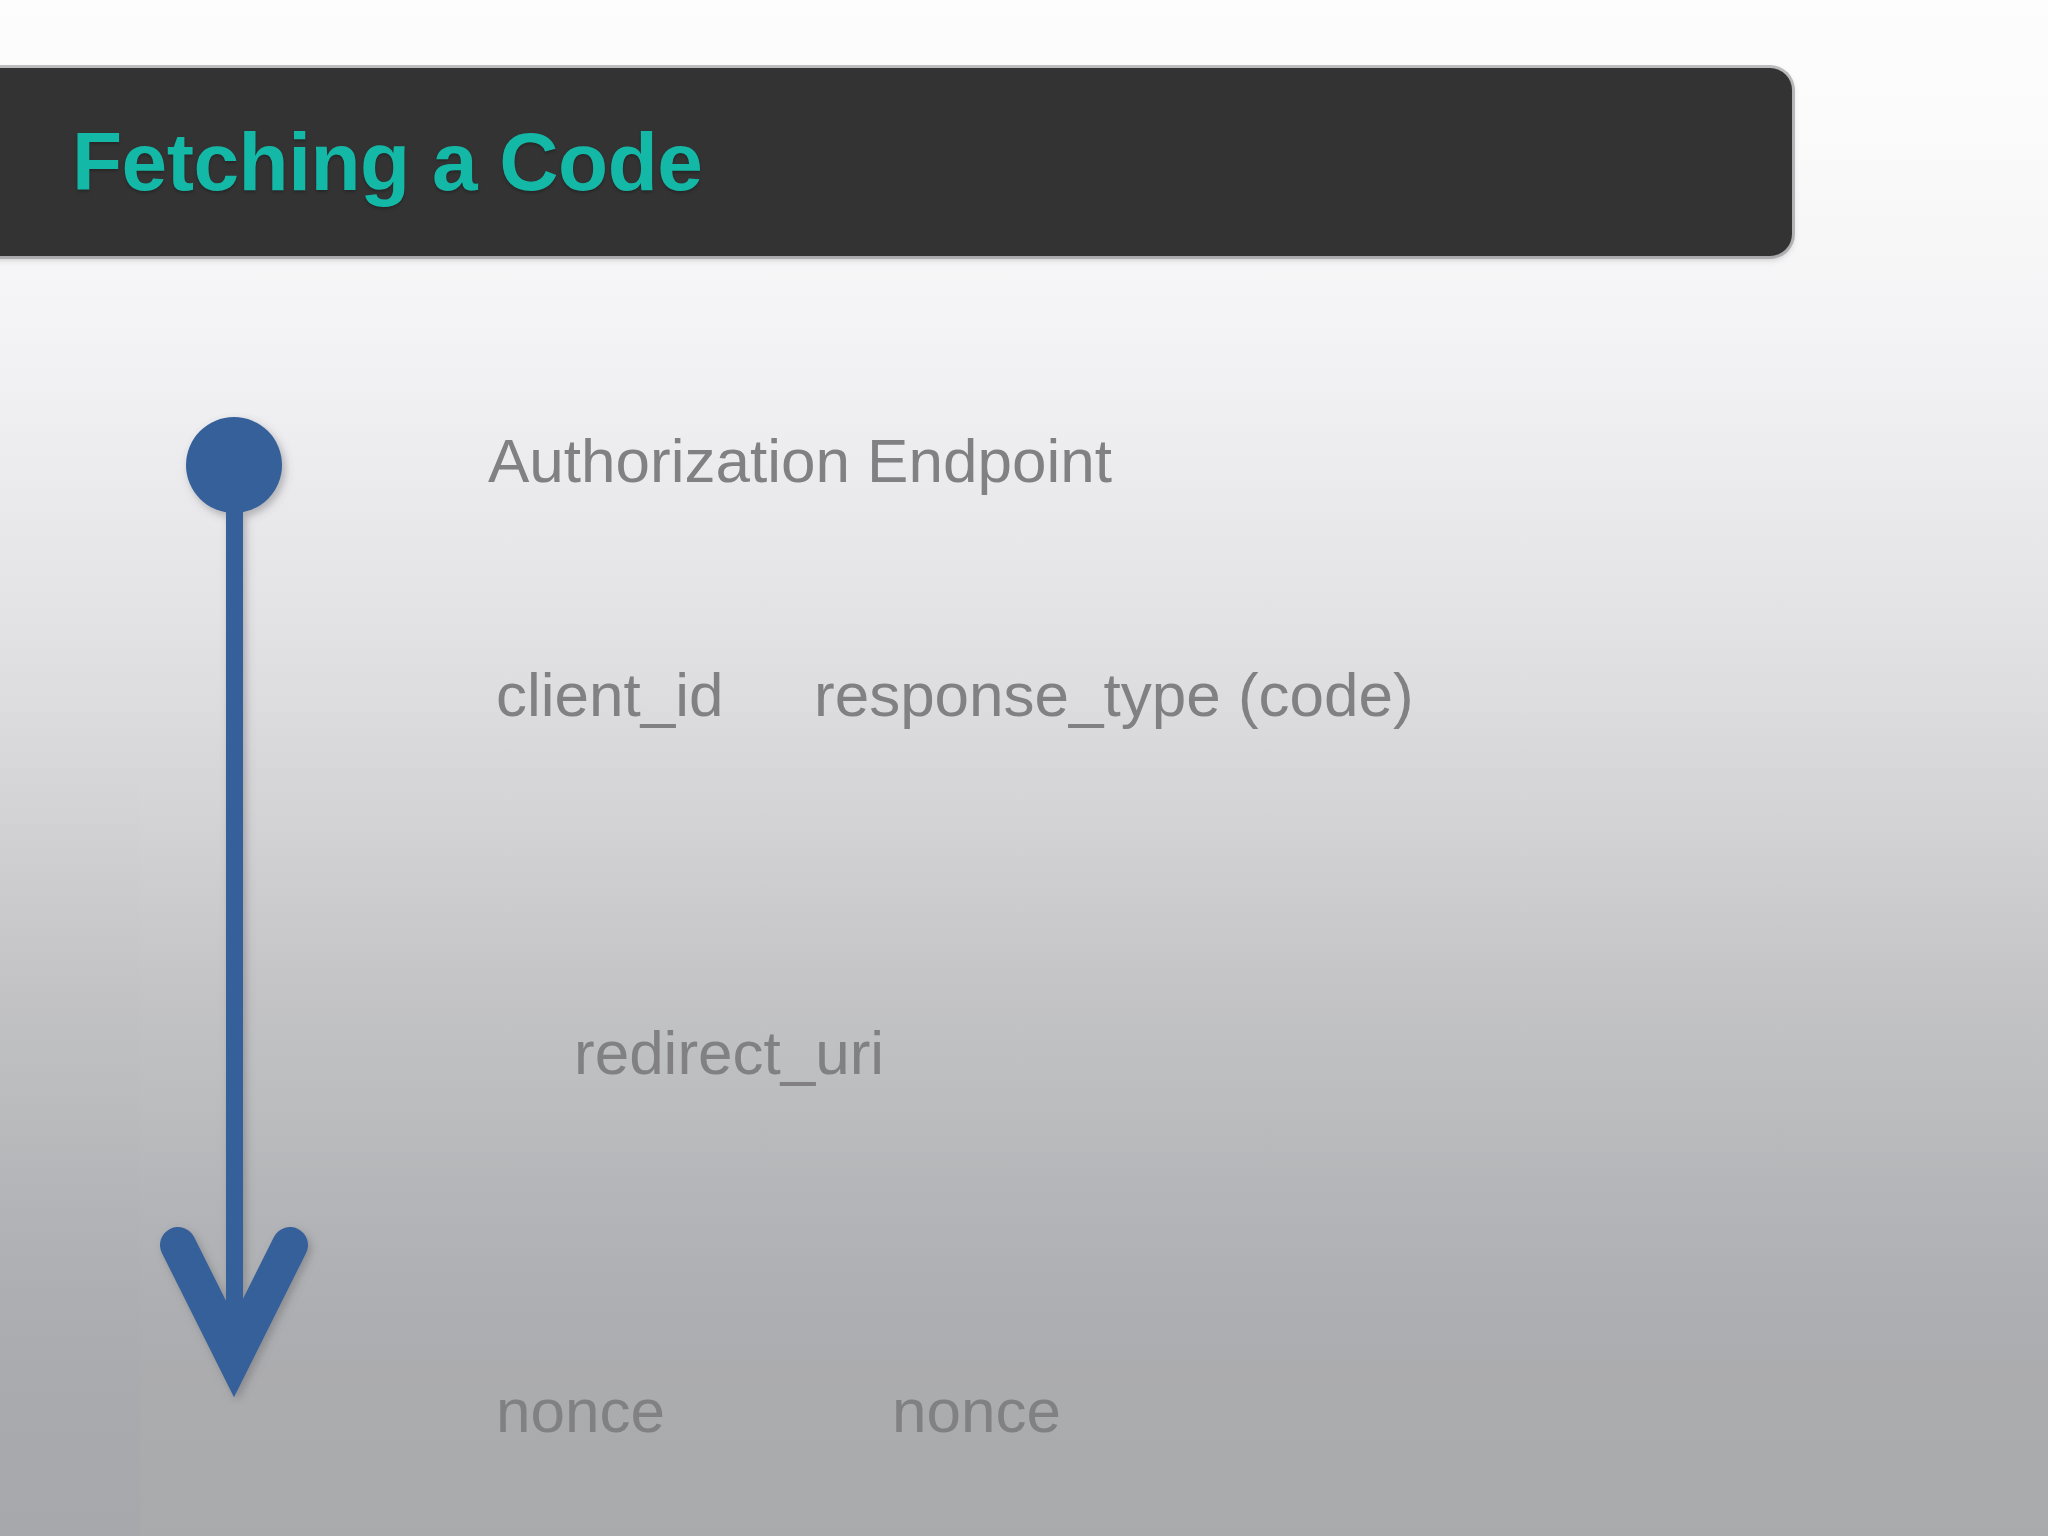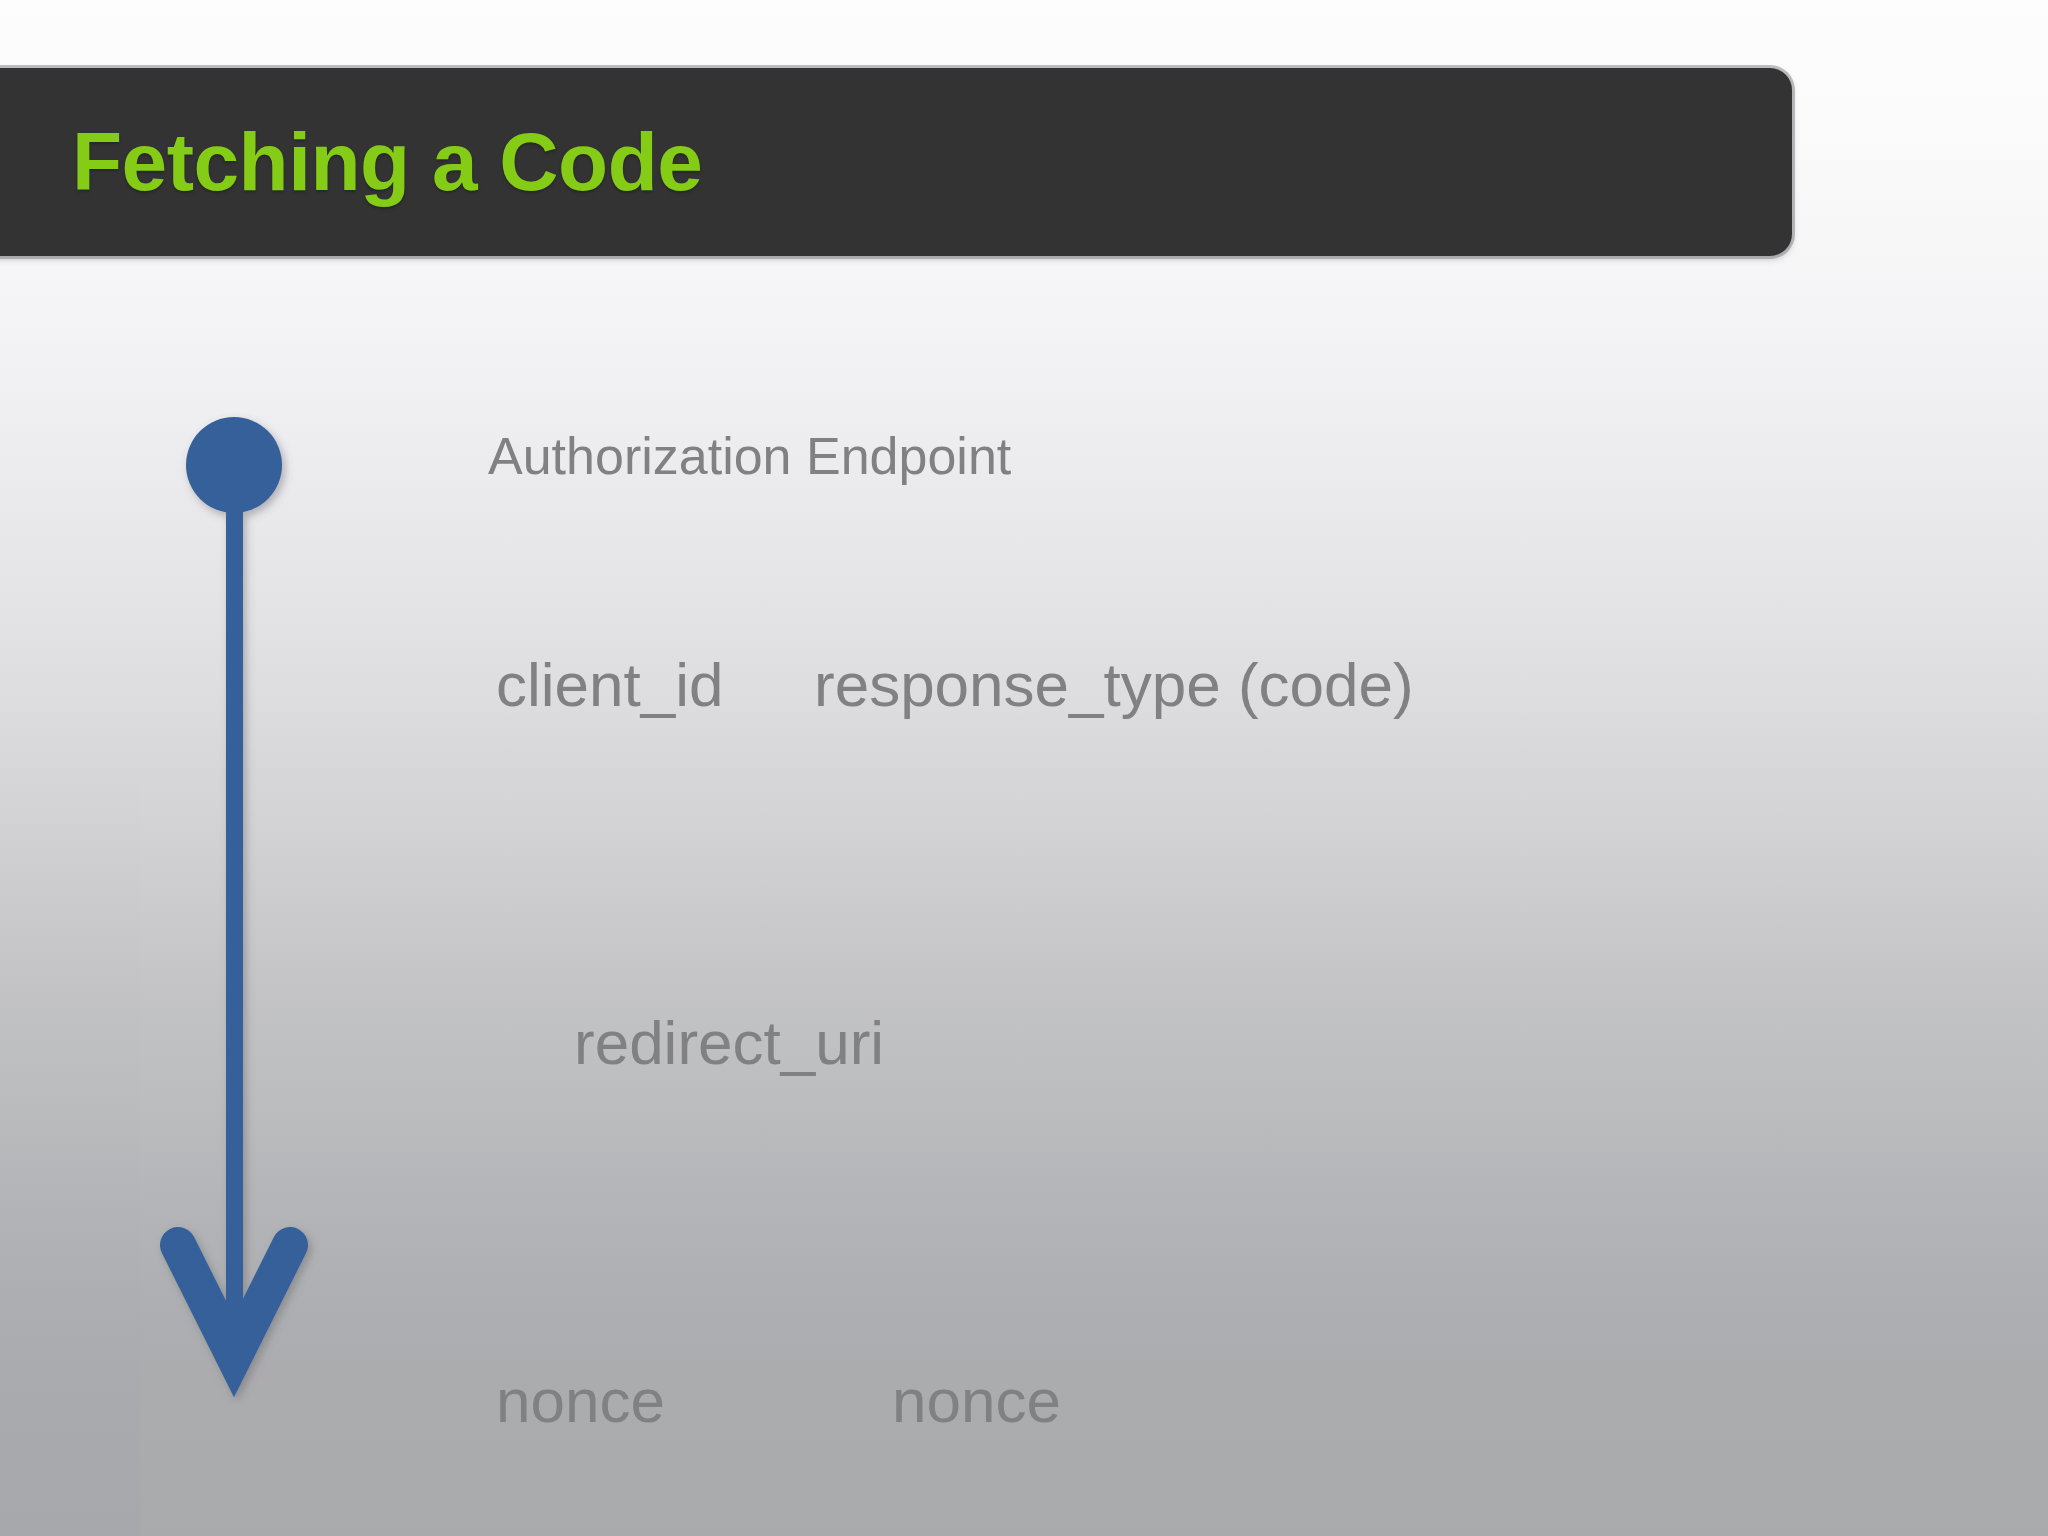--- a/index.html
+++ b/index.html
@@ -60,21 +60,21 @@
     border-top-right-radius: 22px;
     border-bottom-right-radius: 22px;
     box-shadow: 0 0 0 3px rgba(140,140,144,0.55),
                 0 3px 7px rgba(90,90,95,0.35);
     display: flex;
     align-items: center;
     box-sizing: border-box;
     padding-left: 112px;
   }
   #title-text {
-    color: #84cc16;
+    color: #14b8a6;
     font-size: 82px;
     font-weight: bold;
     letter-spacing: -0.5px;
     line-height: 1;
     white-space: nowrap;
     text-shadow: 0 2px 3px rgba(0,0,0,0.25);
   }
 
   
   #timeline-arrow {
@@ -95,21 +95,21 @@
 
   .step-heading {
     font-size: 74px;
     font-weight: normal;
     color: #4d4d4f;
     line-height: 1.0;
     white-space: pre;
     letter-spacing: 0px;
   }
   .step-sub {
-    font-size: 52px;
+    font-size: 62px;
     font-weight: normal;
     color: #818184;
     line-height: 1.0;
     white-space: pre;
     letter-spacing: 0px;
   }
 
   .gap-sm { height: 26px; }
   .gap-row { height: 48px; }
 

